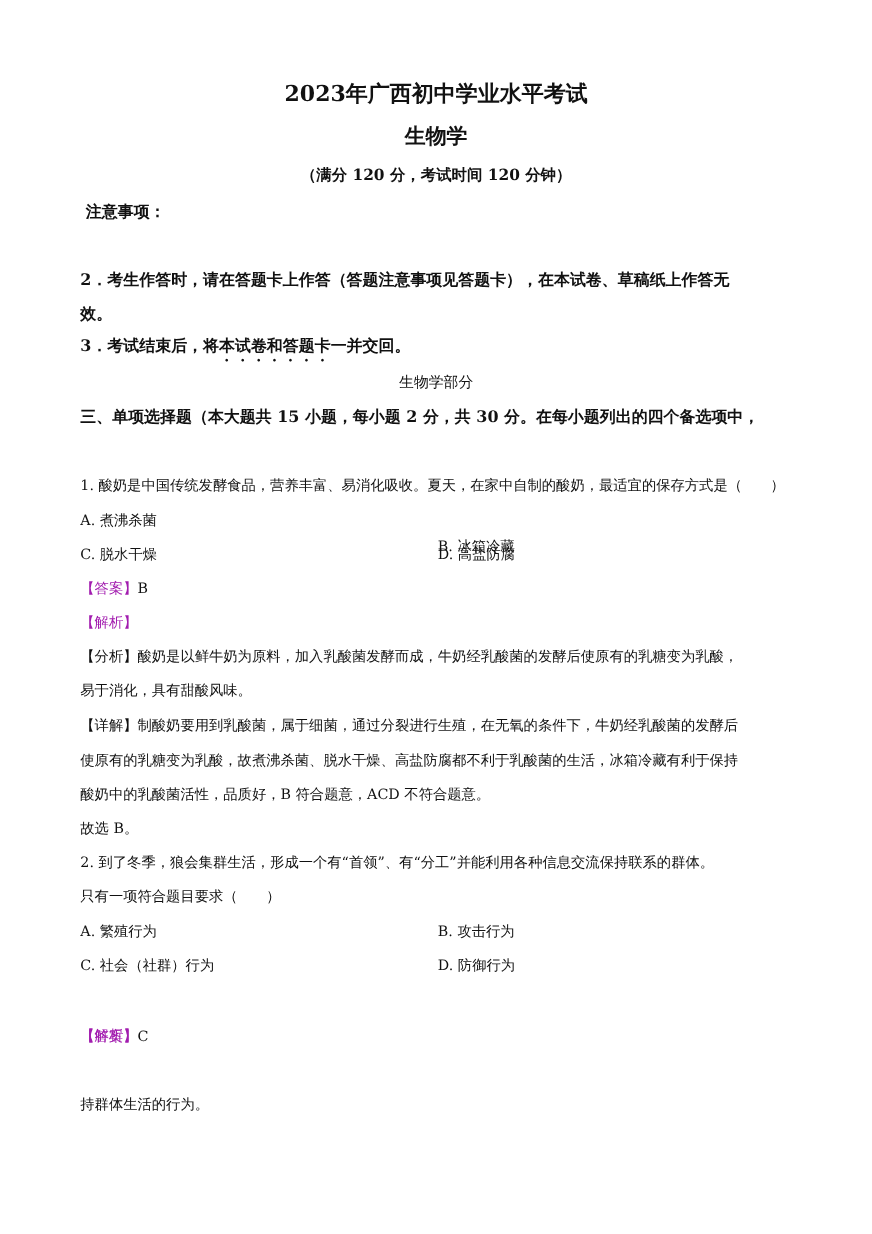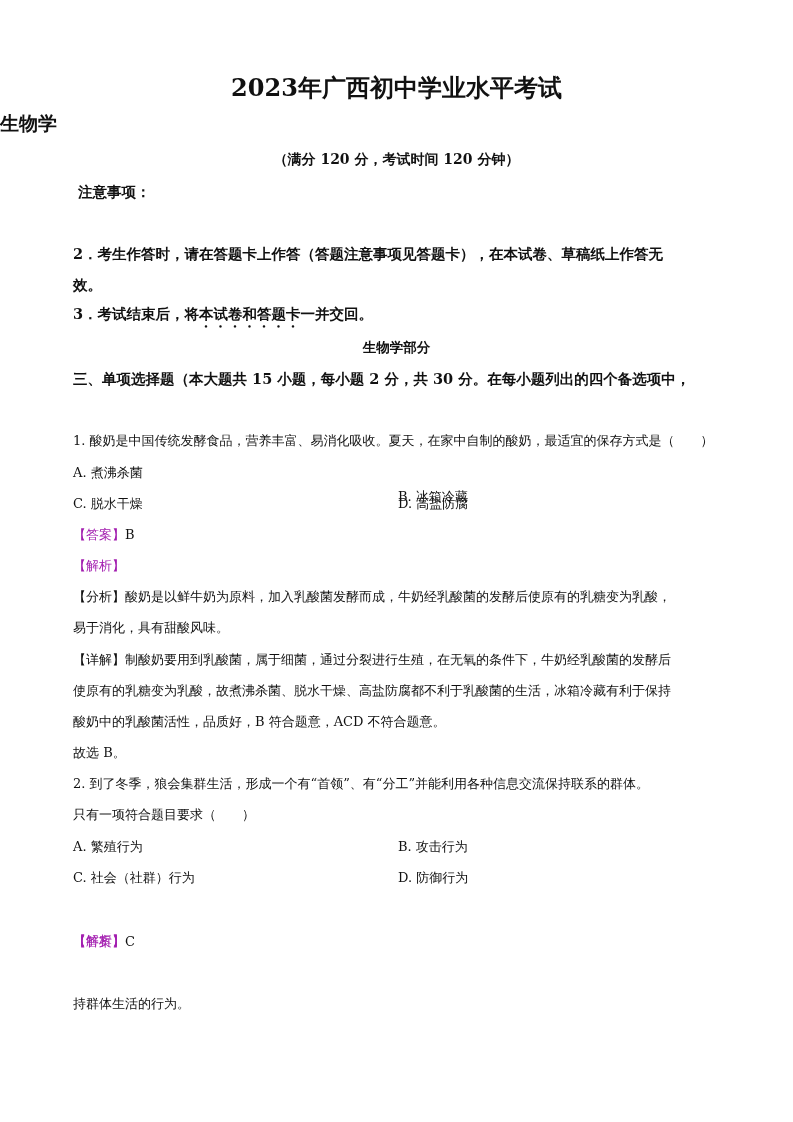--- a/index.html
+++ b/index.html
@@ -3,28 +3,28 @@
 <meta charset="utf-8">
 <style>
   html, body { margin: 0; padding: 0; background: #ffffff; }
   body {
     width: 793px; height: 1122px; position: relative; overflow: hidden;
     font-family: "DejaVu Serif", "Liberation Serif", serif;
     color: #111;
   }
   .page { position: absolute; left: 0; top: 0; width: 793px; height: 1122px; }
   .abs { position: absolute; white-space: nowrap; }
-  .title { left: 0; width: 793px; text-align: center; font-weight: bold; font-size: 24px; top: 72px; }
-  .subject { left: 0; width: 793px; font-weight: bold; font-size: 19px; top: 111px; }
+  .title { left: 0; width: 793px; text-align: center; font-weight: bold; font-size: 20px; top: 72px; }
+  .subject { left: 0; width: 793px; text-align: center; font-weight: bold; font-size: 19px; top: 111px; }
   .meta { left: 0; width: 793px; text-align: center; font-weight: bold; font-size: 14px; top: 151px; }
   .bold { font-weight: bold; font-size: 14.5px; }
   .body { font-size: 13px; }
   .blue { color: #a21caf; }
   .em { text-emphasis: filled dot; text-emphasis-position: under; -webkit-text-emphasis: filled dot; -webkit-text-emphasis-position: under; }
-  .section { left: 0; width: 793px; text-align: center; font-weight: bold; font-size: 13.5px; top: 339px; }
+  .section { left: 0; width: 793px; text-align: center; font-weight: normal; font-size: 13.5px; top: 339px; }
   .opt-b { left: 398px; }
 </style>
 </head>
 <body>
 
 <div class="page">
 
   <div class="abs title">2023年广西初中学业水平考试</div>
   <div class="abs subject">生物学</div>
   <div class="abs meta">（满分 120 分，考试时间 120 分钟）</div>

